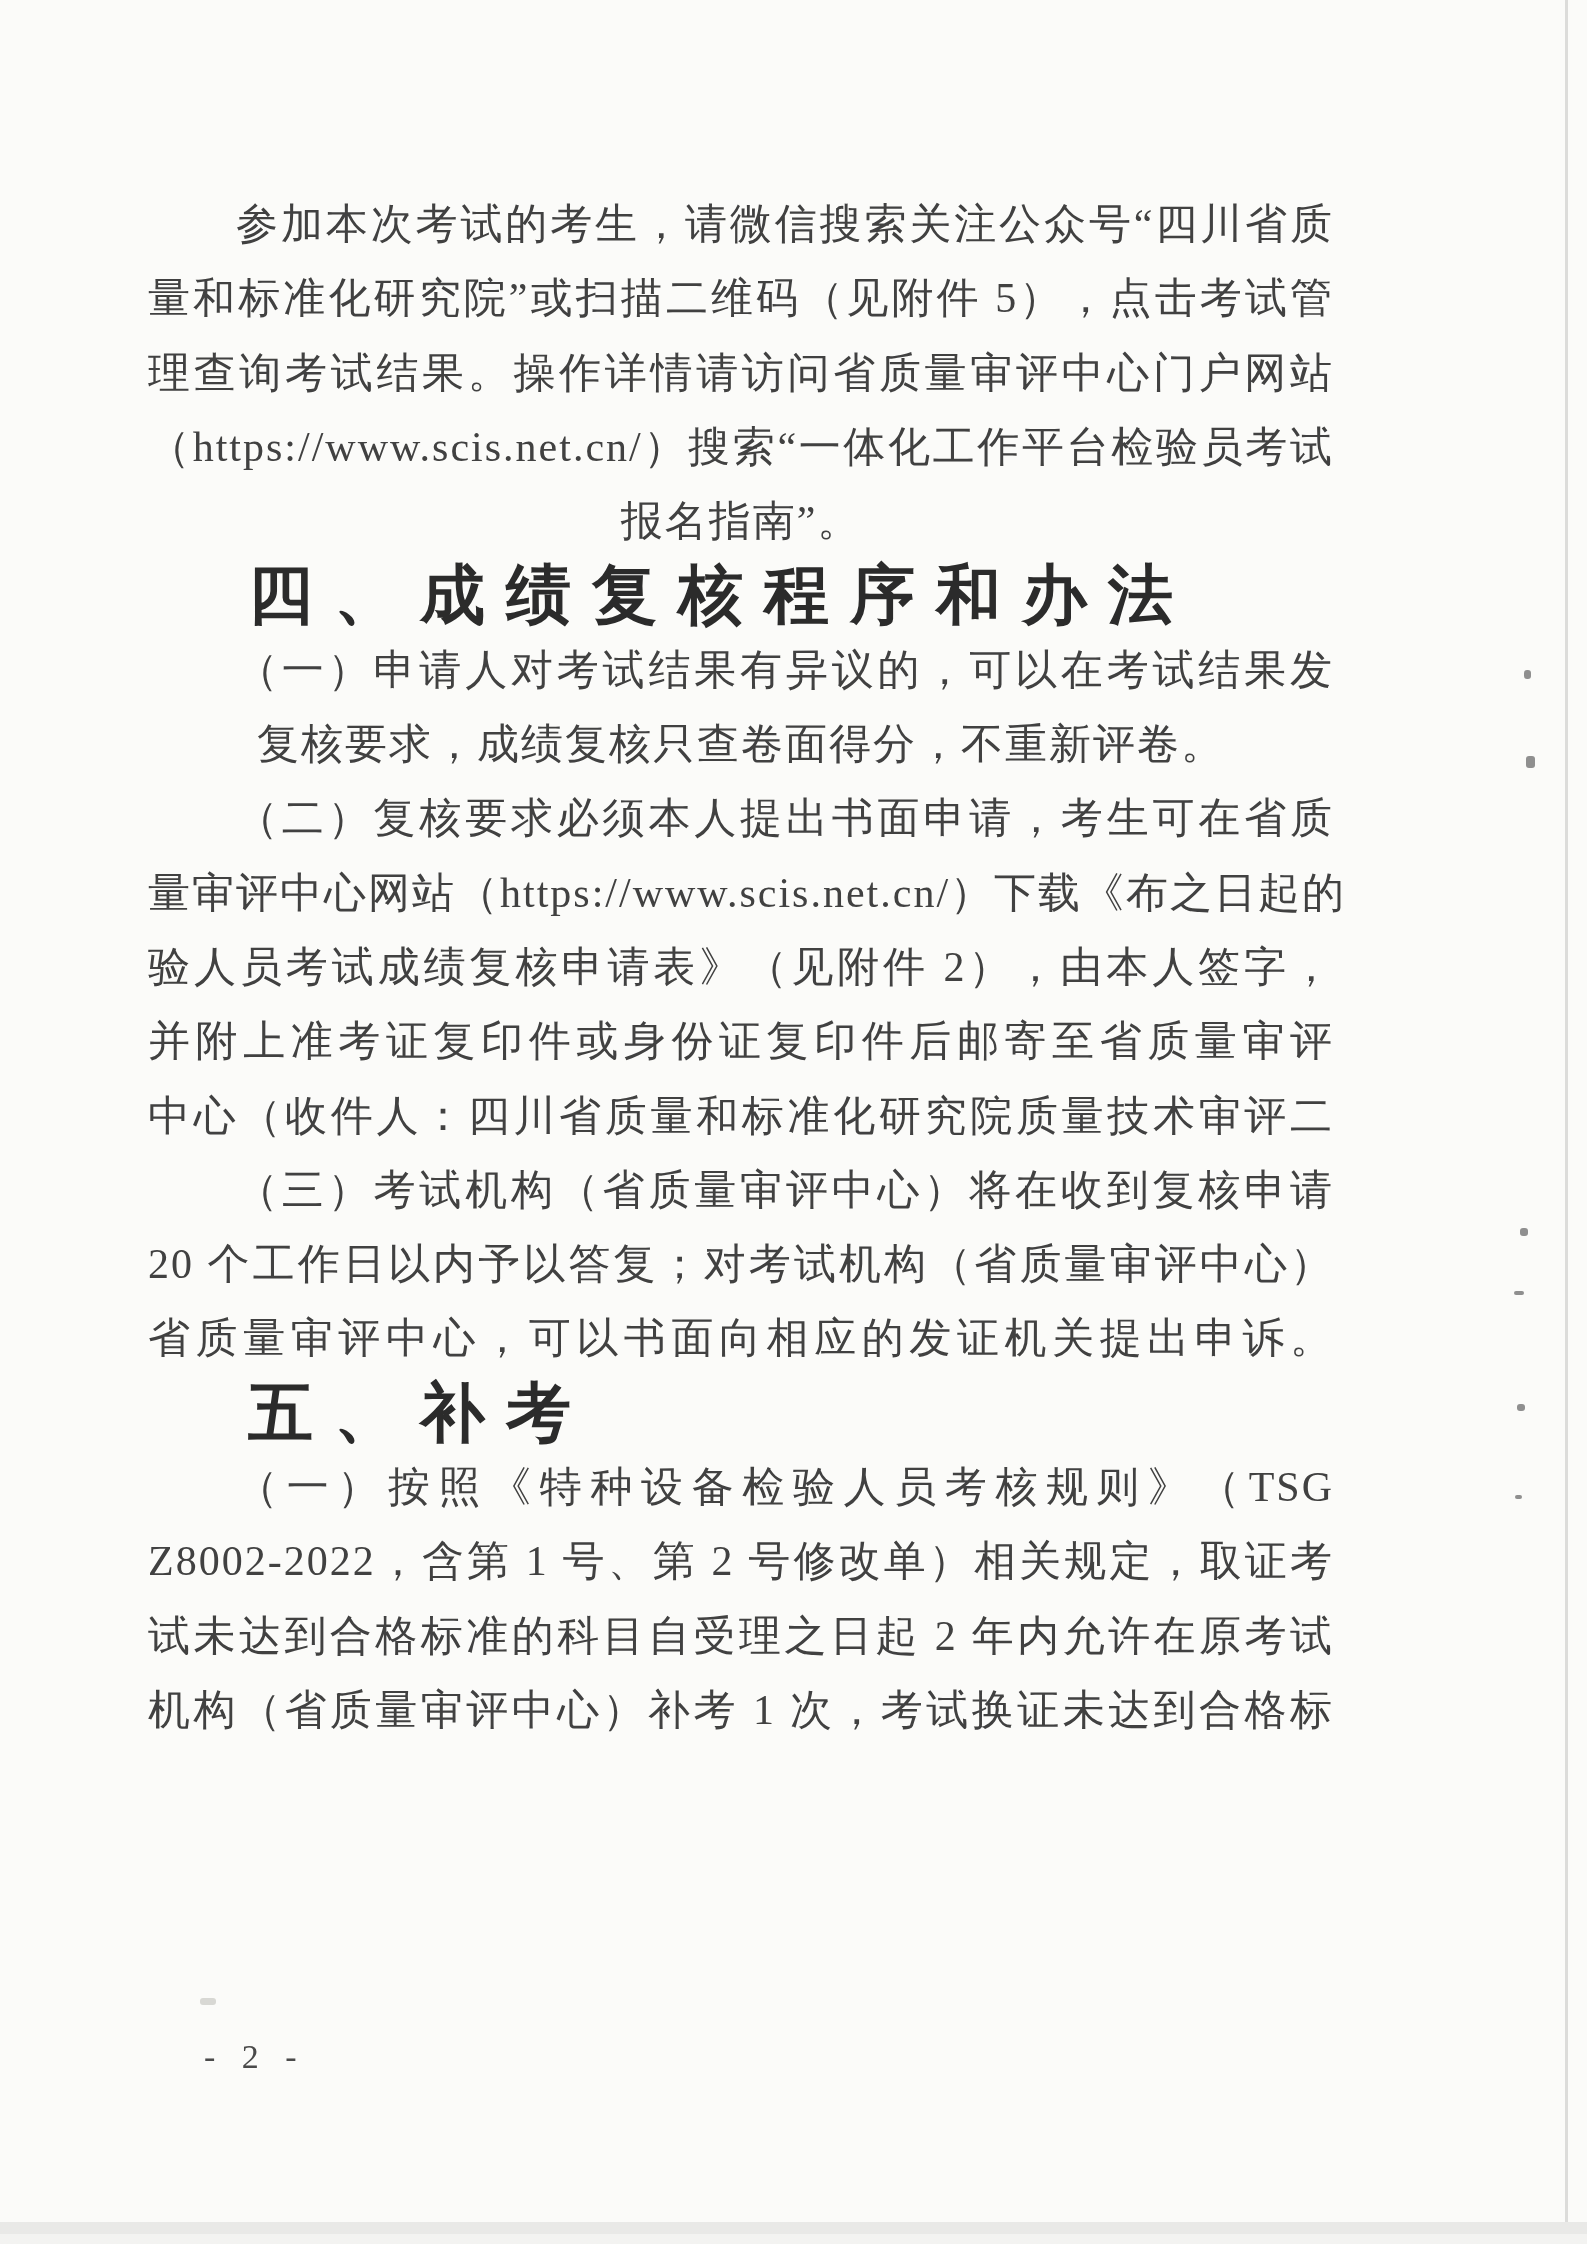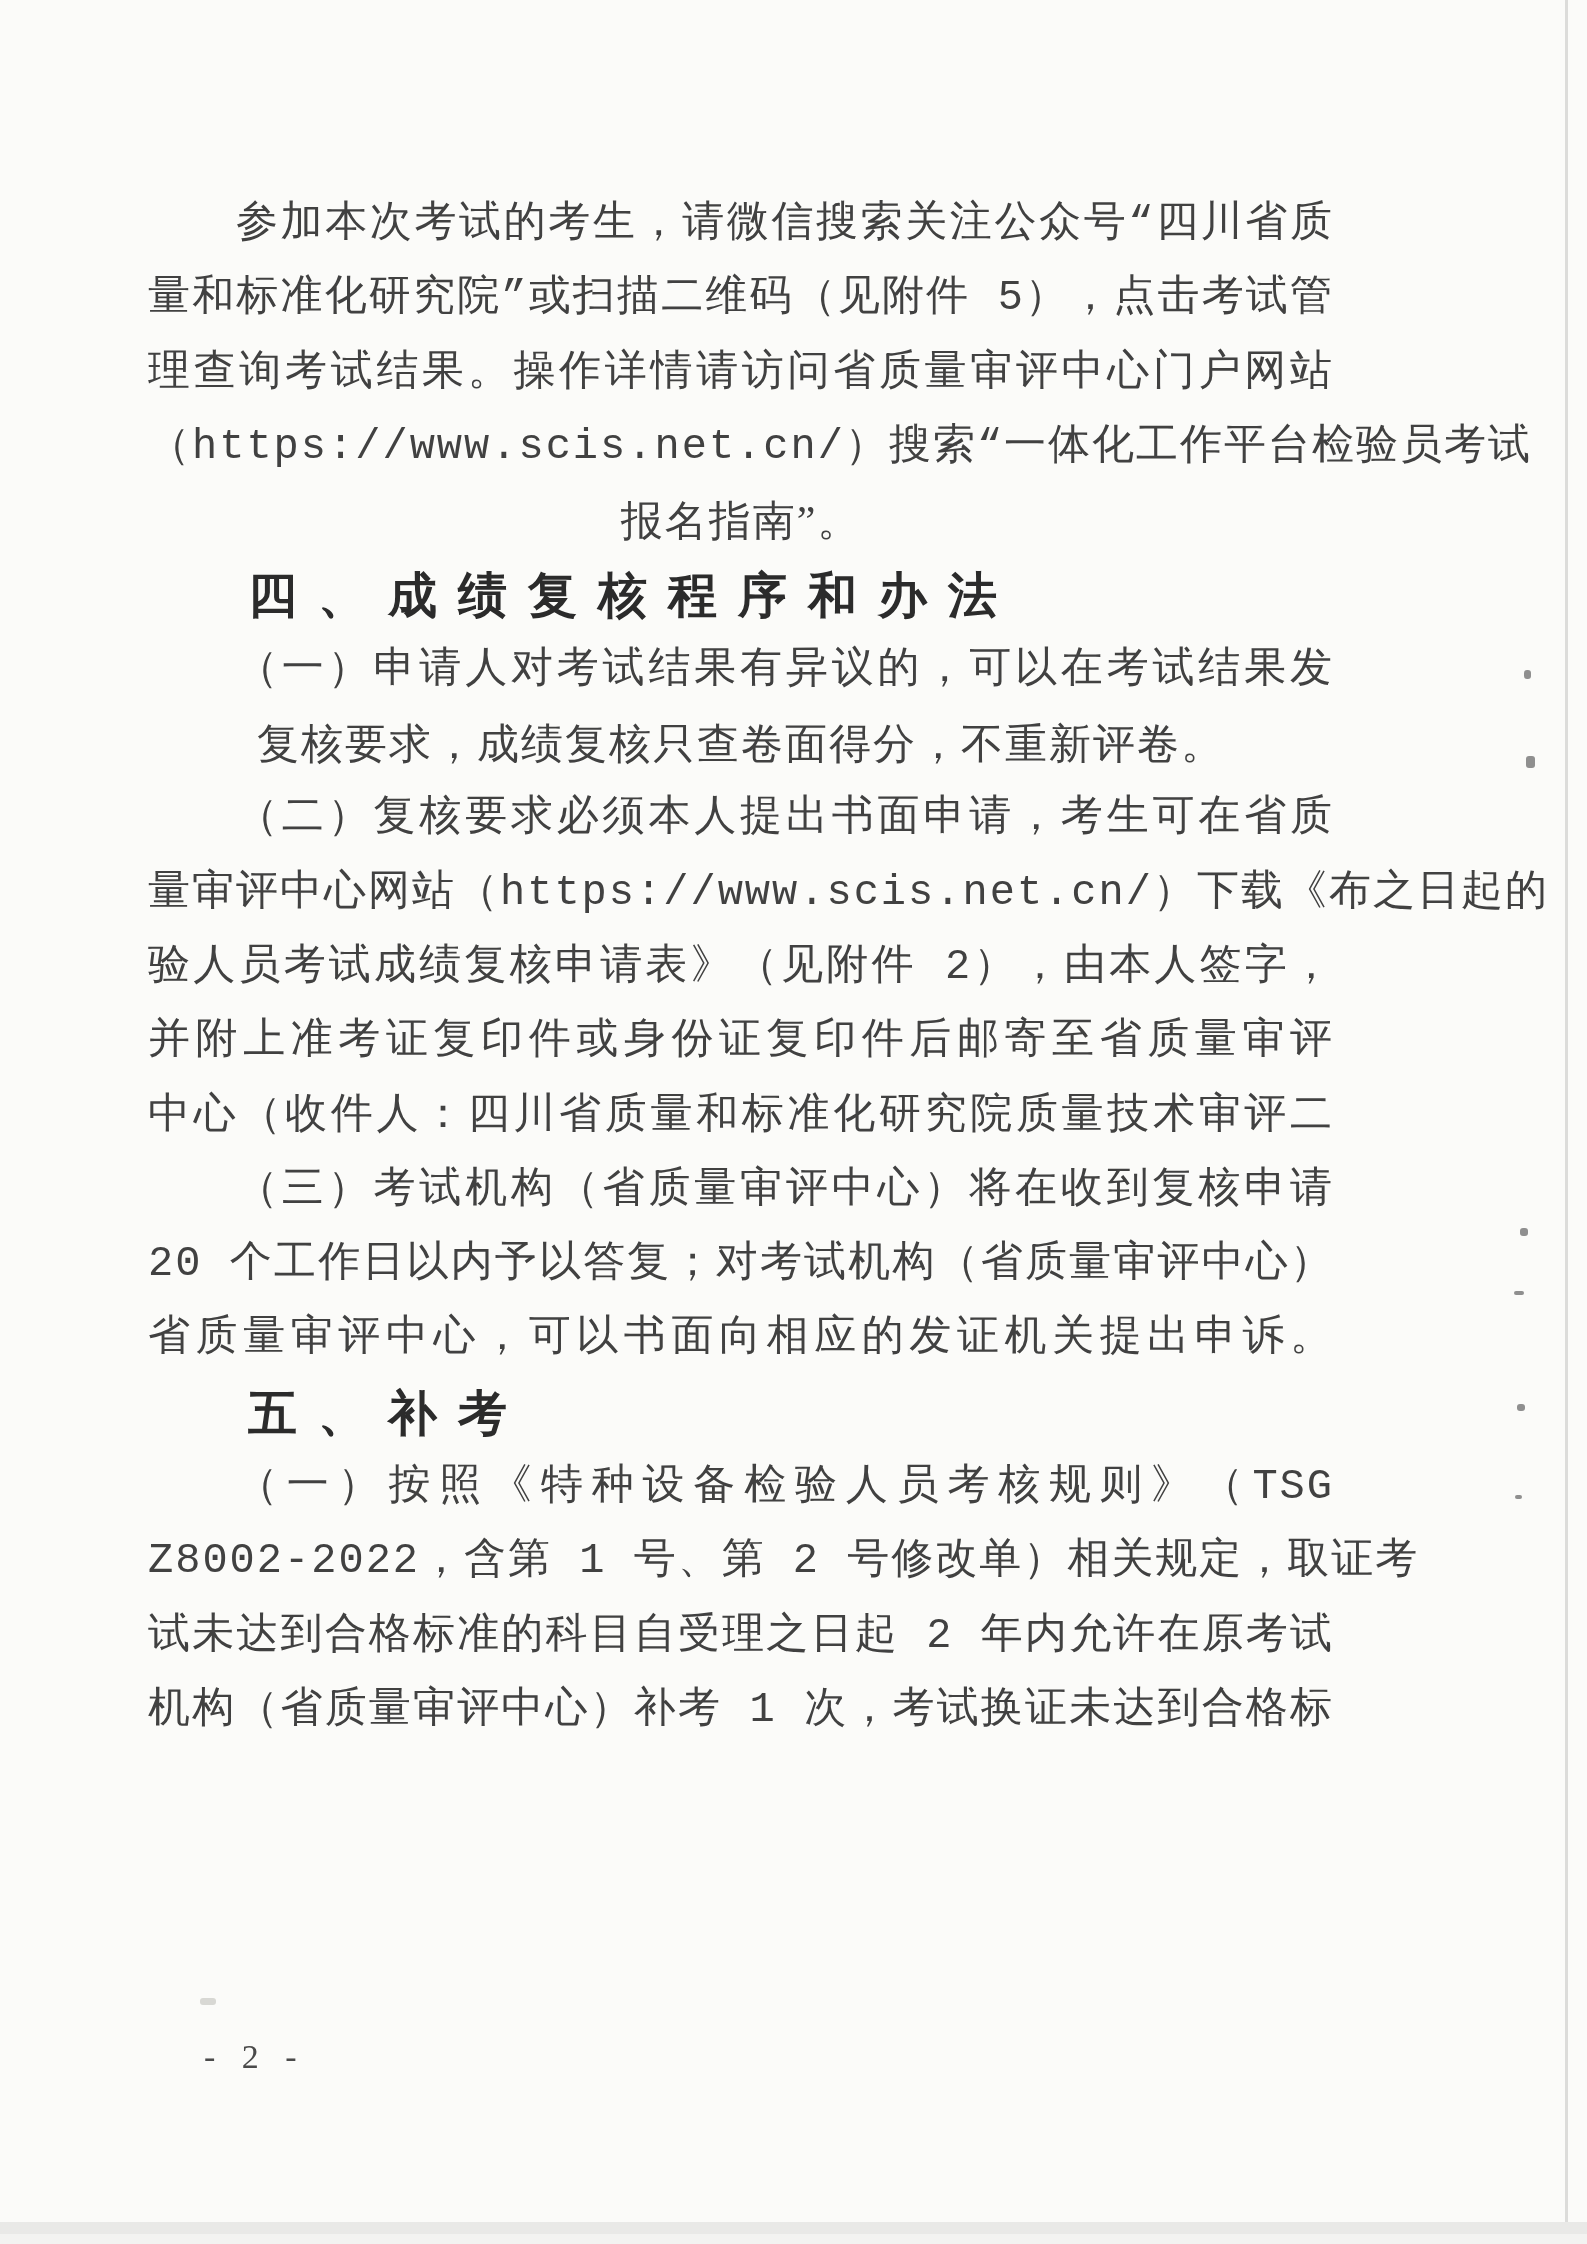--- a/index.html
+++ b/index.html
@@ -18,27 +18,26 @@
     line-height:74.3px;
     height:74.3px;
     color:#414141;
     letter-spacing:2px;
     white-space:nowrap;
     text-align:center;
   }
   .j {
     text-align:justify;
     text-align-last:justify;
-    font-family:Liberation Mono, monospace;
   }
   .ind { text-indent:88px; }
   .hd {
     font-family:"Liberation Sans","DejaVu Sans",sans-serif;
     font-weight:bold;
-    font-size:49px;
+    font-size:65px;
     letter-spacing:21px;
     color:#2b2b2b;
     text-indent:100px;
     text-align:left;
     text-align-last:left;
   }
   .footer {
     position:absolute; left:204px; top:2038px;
     font-size:34px; letter-spacing:9px; color:#4a4a4a;
     font-family:"Liberation Serif","DejaVu Serif",serif;

